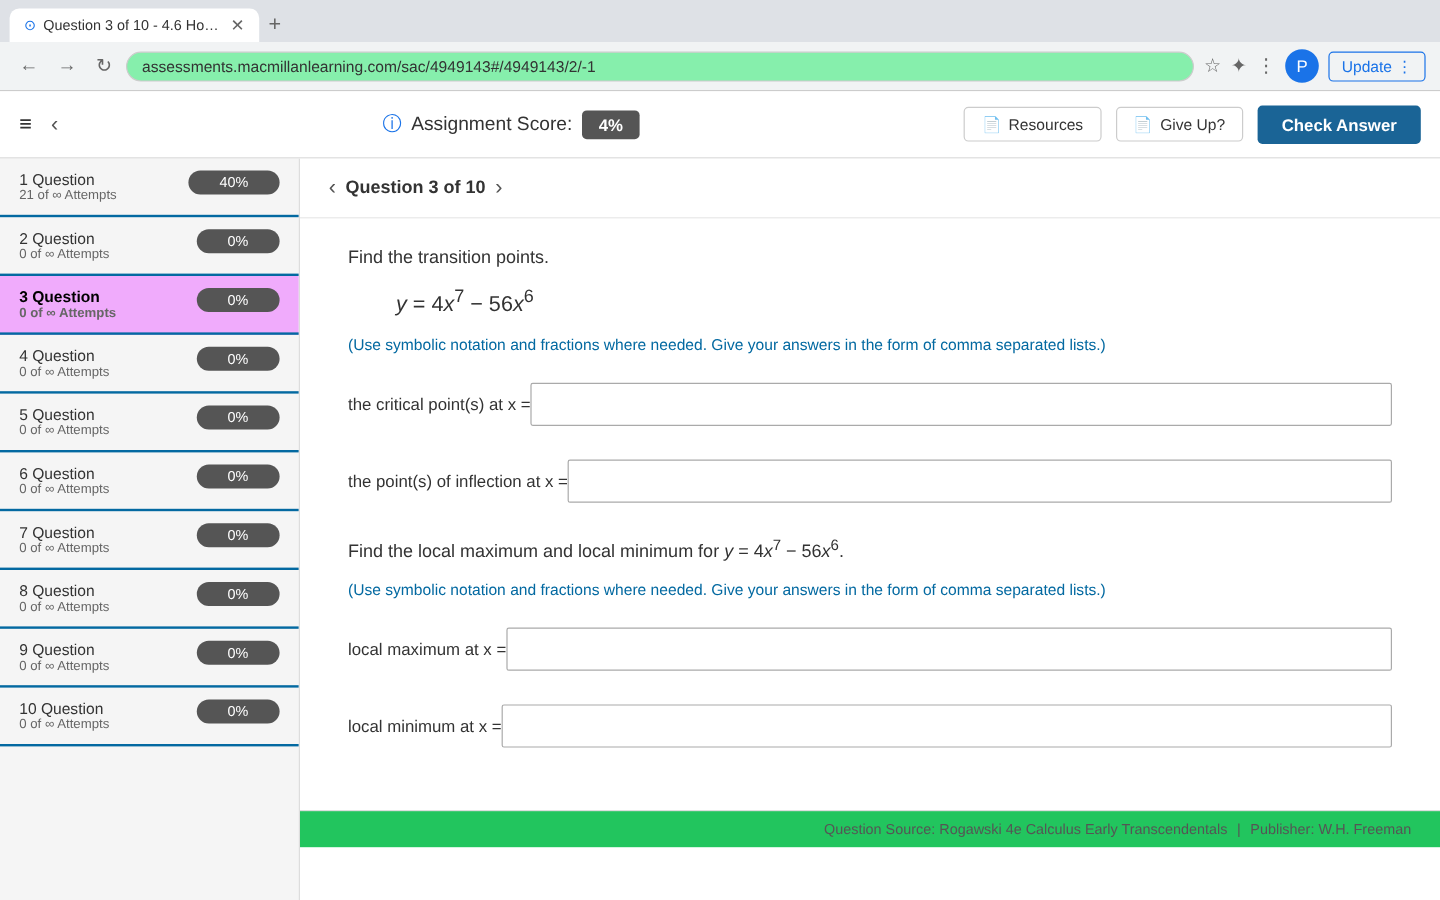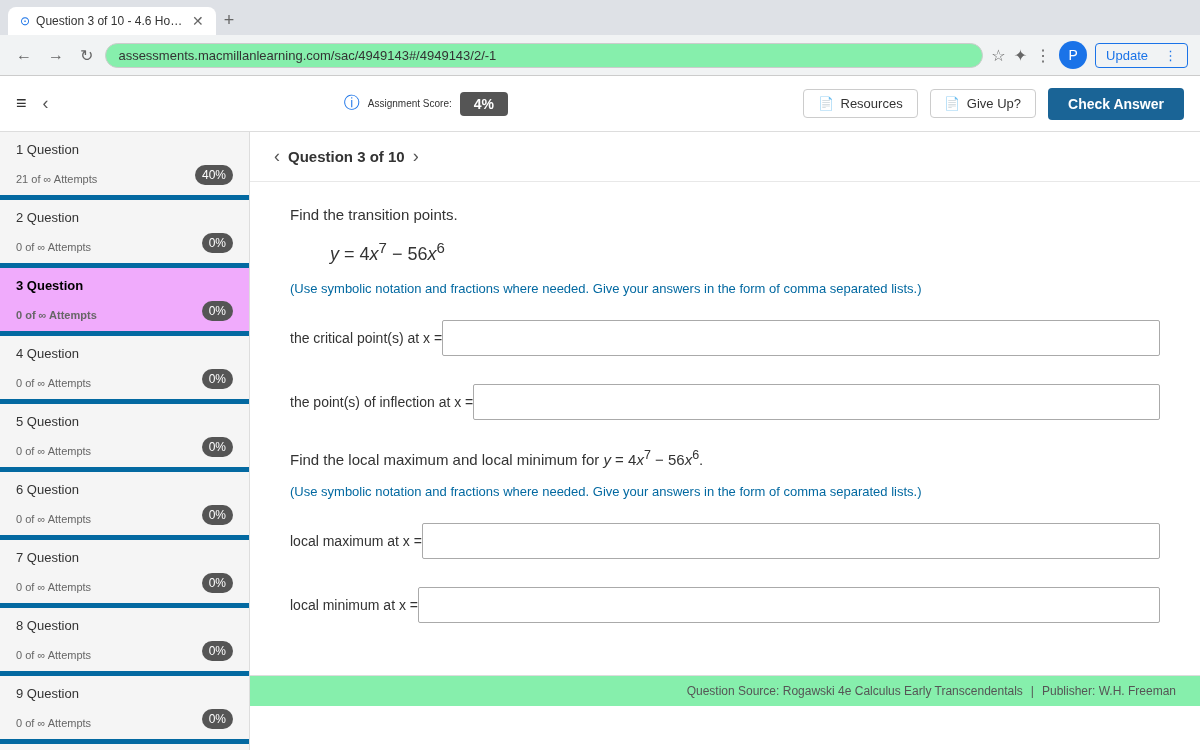--- a/index.html
+++ b/index.html
@@ -12,70 +12,70 @@
     .tab-icon { color: #1a73e8; font-size: 12px; }
     .tab-title { flex: 1; white-space: nowrap; overflow: hidden; text-overflow: ellipsis; max-width: 150px; }
     .tab-close { color: #666; cursor: pointer; font-size: 14px; }
     .tab-add { background: none; border: none; padding: 4px 8px; font-size: 18px; color: #666; cursor: pointer; }
     .address-bar { display: flex; align-items: center; padding: 6px 12px; gap: 8px; background: #f1f3f4; }
     .nav-btn { background: none; border: none; font-size: 16px; color: #666; cursor: pointer; padding: 4px; }
     .url-bar { flex: 1; background: #86efac; border: 1px solid #ccc; border-radius: 20px; padding: 4px 12px; font-size: 13px; color: #333; }
     .browser-actions { display: flex; align-items: center; gap: 8px; }
     .browser-action-icon { font-size: 16px; color: #666; cursor: pointer; }
     .profile-btn { background: #1a73e8; color: white; border: none; border-radius: 50%; width: 28px; height: 28px; font-size: 14px; cursor: pointer; }
-    .update-btn { background: none; border: 1px solid #1a73e8; color: #1a73e8; border-radius: 4px; padding: 4px 10px; font-size: 13px; cursor: pointer; display: flex; align-items: center; gap: 16px; }
+    .update-btn { background: none; border: 1px solid #1a73e8; color: #1a73e8; border-radius: 4px; padding: 4px 10px; font-size: 13px; cursor: pointer; display: flex; align-items: center; gap: 4px; }
 
     
     .app { display: flex; flex-direction: column; height: calc(750px - 76px); }
 
     
     .top-bar { display: flex; align-items: center; background: white; border-bottom: 1px solid #ddd; padding: 0 16px; height: 56px; gap: 16px; }
     .sidebar-toggle { background: none; border: none; font-size: 18px; cursor: pointer; color: #333; }
     .questions-count { font-weight: bold; font-size: 14px; color: #333; flex: 1; }
     .collapse-btn { background: none; border: none; font-size: 18px; cursor: pointer; color: #555; }
     .assignment-score-section { display: flex; align-items: center; gap: 8px; flex: 1; justify-content: center; }
     .info-icon { color: #1a73e8; font-size: 16px; }
-    .score-label { font-size: 10px; color: #333; font-weight: 500; }
+    .score-label { font-size: 16px; color: #333; font-weight: 500; }
     .score-badge { background: #555; color: white; padding: 4px 14px; border-radius: 4px; font-size: 14px; font-weight: bold; }
     .top-bar-right { display: flex; align-items: center; gap: 12px; }
     .resources-btn { background: white; border: 1px solid #ccc; color: #333; padding: 6px 14px; border-radius: 4px; cursor: pointer; font-size: 13px; display: flex; align-items: center; gap: 6px; }
     .give-up-btn { background: white; border: 1px solid #ccc; color: #333; padding: 6px 14px; border-radius: 4px; cursor: pointer; font-size: 13px; display: flex; align-items: center; gap: 6px; }
     .check-answer-btn { background: #1a6496; color: #ffffff; border: none; padding: 8px 20px; border-radius: 4px; cursor: pointer; font-size: 14px; font-weight: bold; }
 
     
     .main-area { display: flex; flex: 1; overflow: hidden; }
 
     
     .sidebar { width: 250px; background: #f5f5f5; border-right: 1px solid #ddd; overflow-y: auto; flex-shrink: 0; }
-    .sidebar-item { display: flex; align-items: flex-end; padding: 10px 16px; border-bottom: 5px solid #0369a1; cursor: pointer; gap: 12px; }
+    .sidebar-item { display: flex; align-items: flex-start; padding: 10px 16px; border-bottom: 2px solid #0369a1; cursor: pointer; gap: 12px; }
     .sidebar-item.active { background: #f0abfc; }
     .sidebar-item-label { font-size: 13px; color: #333; flex: 1; }
-    .sidebar-item-label .attempts { font-size: 11px; color: #666; display: block; margin-top: 16px; }
+    .sidebar-item-label .attempts { font-size: 11px; color: #666; display: block; }
     .sidebar-item.active .sidebar-item-label { font-weight: bold; color: #000; }
-    .progress-pill { background: #555; color: white; border-radius: 12px; padding: 3px 7px; font-size: 12px; white-space: nowrap; }
+    .progress-pill { background: #555; color: white; border-radius: 12px; padding: 3px 26px; font-size: 12px; white-space: nowrap; }
 
     
     .content-panel { flex: 1; overflow-y: auto; background: white; }
 
     
     .question-header { display: flex; align-items: center; gap: 8px; padding: 14px 24px; border-bottom: 1px solid #e8e8e8; background: white; }
     .prev-btn { background: none; border: none; font-size: 18px; cursor: pointer; color: #555; }
     .next-btn { background: none; border: none; font-size: 18px; cursor: pointer; color: #555; }
     .question-title { font-size: 15px; font-weight: 600; color: #333; }
 
     
     .question-body { padding: 24px 40px; }
     .question-instruction { font-size: 15px; color: #333; margin-bottom: 16px; }
     .math-formula { font-size: 18px; margin: 16px 0 16px 40px; color: #333; }
     .question-note { font-size: 13px; color: #0369a1; margin-bottom: 24px; }
 
     .answer-row { display: flex; align-items: center; margin-bottom: 28px; }
     .answer-label { font-size: 14px; color: #333; white-space: nowrap; }
     .answer-input { flex: 1; border: 1px solid #aaa; border-radius: 2px; padding: 8px 10px; font-size: 14px; height: 36px; }
-    .source-bar { background: #86efac; border-top: 1px solid #ddd; padding: 8px 24px; font-size: 12px; color: #555; display: flex; gap: 8px; justify-content: flex-end; margin-top: auto; }
+    .source-bar { background: #22c55e; border-top: 1px solid #ddd; padding: 8px 24px; font-size: 12px; color: #555; display: flex; gap: 8px; justify-content: flex-end; margin-top: auto; }
   </style>
 </head>
 <body>
 
 <div class="browser-chrome">
   <div class="tab-bar">
     <div class="tab">
       <span class="tab-icon">⊙</span>
       <span class="tab-title">Question 3 of 10 - 4.6 Homew...</span>
       <span class="tab-close">✕</span>

